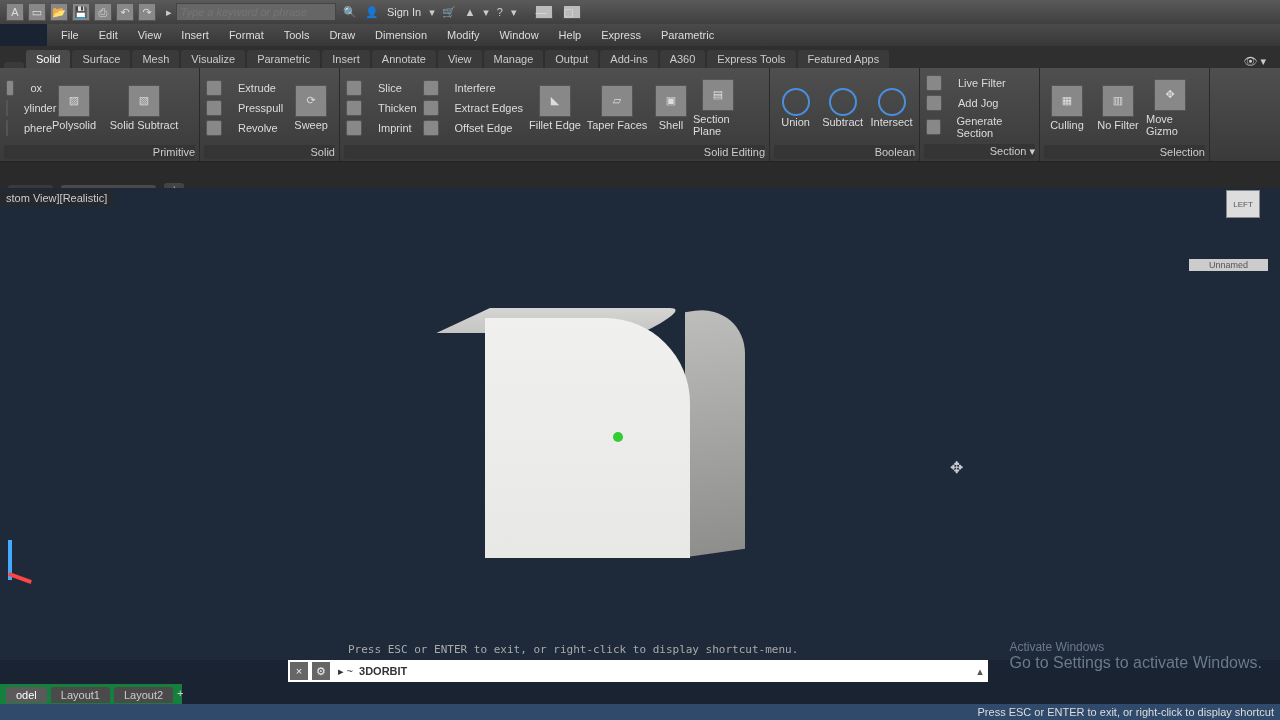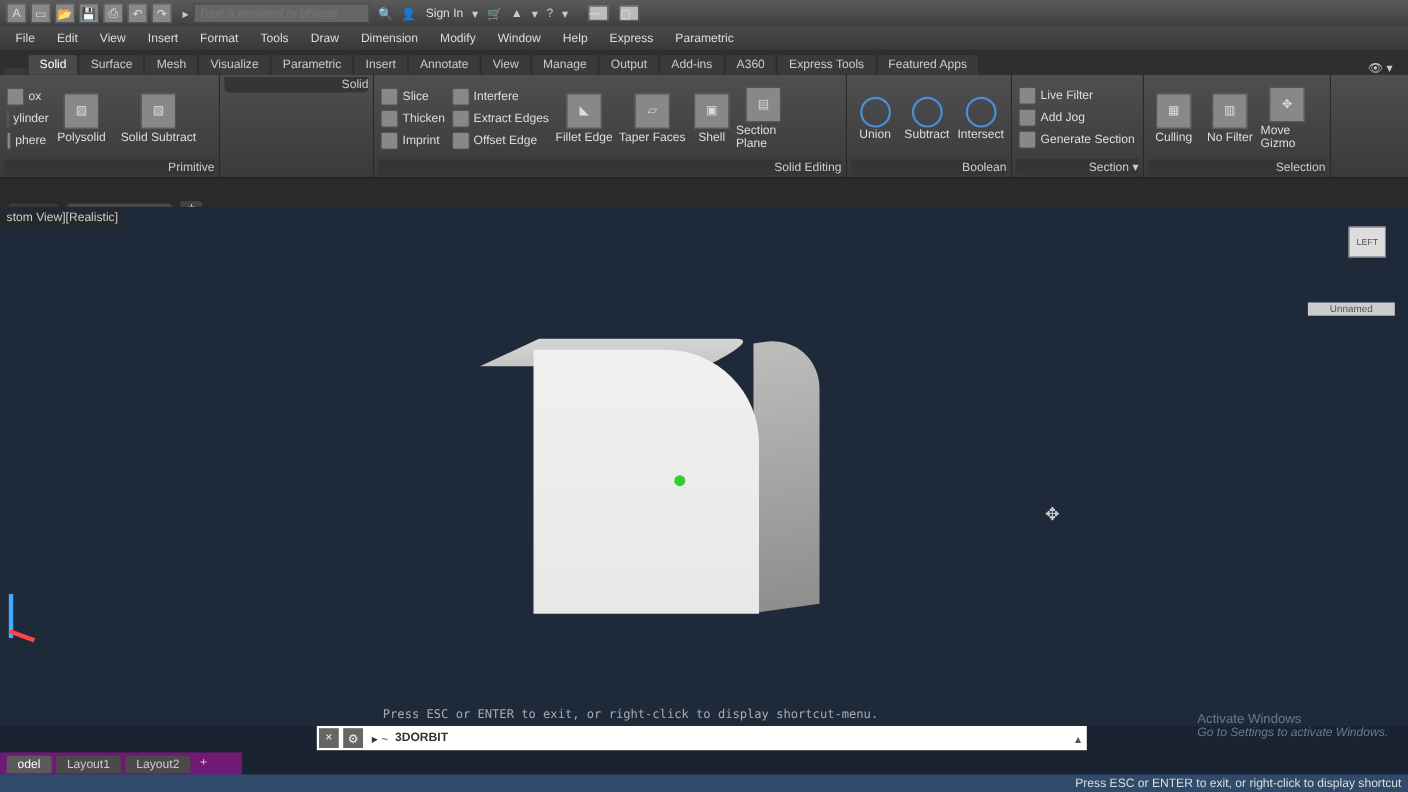--- a/index.html
+++ b/index.html
@@ -9,38 +9,38 @@
 .titlebar { height: 24px; background: linear-gradient(#5a5a5a, #3f3f3f); display: flex; align-items: center; color: #ddd; }
 .titlebar .qat { display: flex; gap: 4px; padding: 0 6px; }
 .titlebar .qat-btn { width: 18px; height: 18px; background: #888; border: 1px solid #555; display: flex; align-items: center; justify-content: center; }
 .titlebar .title-text { flex: 1; text-align: center; color: #eee; }
 .titlebar .search-box { width: 160px; height: 18px; background: #666; border: 1px solid #444; color: #bbb; padding: 0 4px; font-style: italic; }
 .titlebar .right-controls { display: flex; gap: 8px; padding: 0 8px; align-items: center; }
 .titlebar .win-controls { display: flex; gap: 10px; padding: 0 10px; }
 .titlebar .win-btn { width: 18px; height: 14px; background: #bbb; border: 1px solid #555; }
 
 
-.menubar { height: 22px; background: linear-gradient(#4a4a4a, #383838); display: flex; align-items: center; padding: 0 4px; }
+.menubar { height: 22px; background: linear-gradient(#4a4a4a, #383838); display: flex; align-items: center; padding: 0 4px; margin-left: 47px; }
 .menubar .menu-item { padding: 3px 10px; color: #ddd; cursor: pointer; }
 
 
 .tabstrip { height: 22px; background: #2f2f2f; display: flex; align-items: flex-end; padding: 0 4px; }
 .tabstrip .tab { padding: 3px 10px; color: #ccc; background: #3a3a3a; border-radius: 3px 3px 0 0; margin-right: 2px; cursor: pointer; }
 .tabstrip .tab.active { background: #4a4a4a; color: #fff; }
 .tabstrip .eye { margin-left: auto; color: #ccc; padding: 0 10px; }
 
 
 .ribbon { height: 94px; background: linear-gradient(#4f4f4f, #3a3a3a); display: flex; border-bottom: 1px solid #222; }
 .ribbon-panel { border-right: 1px solid #2a2a2a; display: flex; flex-direction: column; padding: 2px 4px; }
 .ribbon-panel .panel-body { flex: 1; display: flex; align-items: center; gap: 2px; }
 .ribbon-panel .panel-title { text-align: right; color: #ccc; background: #353535; padding: 1px 0; border-radius: 0 0 4px 4px; }
 .ribbon-big { display: flex; flex-direction: column; align-items: center; width: 56px; cursor: pointer; color: #ddd; }
 .ribbon-big .big-icon { width: 32px; height: 32px; background: #888; border: 1px solid #555; margin-bottom: 2px; display:flex;align-items:center;justify-content:center; }
 .ribbon-small-col { display: flex; flex-direction: column; gap: 2px; }
-.ribbon-small { display: flex; align-items: center; gap: 4px; color: #ddd; cursor: pointer; padding: 1px 2px; }
+.ribbon-small { display: flex; align-items: center; gap: 16px; color: #ddd; cursor: pointer; padding: 1px 2px; }
 .ribbon-small .sm-icon { width: 16px; height: 16px; background: #888; border: 1px solid #555; border-radius:2px; }
 
 .icon-box { background:#6d8aa8; }
 .icon-cylinder { background:#7a9bb8; border-radius:50%; }
 .icon-circle { width:28px;height:28px;border:2px solid #4a8fd9;border-radius:50%;background:transparent; }
 .icon-fillet { background:#a0a0a0; }
 
 
 .filetabs { height: 41px; background: #2a2a2a; display: flex; align-items: flex-end; padding: 0 8px; gap: 8px; }
 .filetabs .ftab { padding: 3px 16px; background: #3a3a3a; color: #ddd; border-radius: 3px 3px 0 0; }
@@ -57,43 +57,43 @@
 .model { position: absolute; left: 485px; top: 120px; width: 270px; height: 250px; }
 .model .front { position:absolute; left:0; top:10px; width:205px; height:240px; background: linear-gradient(#f0f0ee, #e8e8e6); border-top-right-radius: 85px; }
 .model .side { position:absolute; left:200px; top:0; width:60px; height:245px; background: linear-gradient(#bdbdbb, #8e8e8c); transform: skewY(-8deg); border-top-right-radius:50px; }
 .model .top { position:absolute; left:5px; top:0; width:205px; height:25px; background: linear-gradient(#d5d5d3, #c5c5c3); transform: skewX(-65deg); transform-origin: top left; border-top-right-radius:40px;}
 .model .pivot { position:absolute; left:128px; top:124px; width:10px; height:10px; background:#3c3; border-radius:50%; }
 
 
 .cursor { position:absolute; left:950px; top:270px; color:#ccc; font-size:16px; }
 
 
-.viewcube { position:absolute; top: 200px; right: 12px; width: 50px; height: 50px; }
+.viewcube { position:absolute; top: 184px; right: 12px; width: 50px; height: 50px; }
 .viewcube .cube-face { width: 34px; height: 28px; background: #ddd; border:1px solid #888; display:flex;align-items:center;justify-content:center;font-size:8px;color:#555;margin:6px auto; }
 .viewcube .label { position:absolute; top:75px; right:0; background:#ccc; padding:1px 20px; font-size:9px;color:#555; }
 
 
 .ucs { position:absolute; bottom: 80px; left: 8px; }
 .ucs .z { width:4px; height:40px; background:#4af; }
 .ucs .xy { width:24px; height:4px; background:#f44; position:absolute;bottom:0; transform:rotate(20deg); }
 
 
 .cmd-hint { position:absolute; bottom: 64px; left: 348px; color: #aaa; font-family: monospace; }
 .cmdline { position:absolute; bottom: 38px; left: 288px; width: 700px; height: 22px; background: #fff; display:flex; align-items:center; }
 .cmdline .cmd-btn { width: 18px; height: 18px; background:#666; margin: 0 2px; display:flex;align-items:center;justify-content:center;color:#eee; }
 .cmdline .cmd-text { flex:1; padding:0 6px; font-family: monospace; color:#333; display:flex;align-items:center;gap:6px; }
 .cmdline .cmd-drop { width:16px; text-align:center; color:#555; cursor:pointer; }
 
 
 .watermark { position:absolute; right: 18px; bottom: 48px; color: #6a7a8a; }
 .watermark .wm-title { font-size: 12px; }
-.watermark .wm-sub { font-size: 11px; font-style: italic; }
-
-
-.bottomtabs { position:absolute; bottom: 14px; left: 0; height: 22px; background:#701a75; display:flex; align-items:center; padding:0 6px; gap:4px; width:220px; }
+.watermark .wm-sub { font-size: 16px; }
+
+
+.bottomtabs { position:absolute; bottom: 14px; left: 0; height: 22px; background:#15803d; display:flex; align-items:center; padding:0 6px; gap:4px; width:182px; }
 .bottomtabs .btab { padding: 2px 10px; color:#ccc; background:#4a4a4a; border-radius:3px 3px 0 0; cursor:pointer; }
 .bottomtabs .btab.active { background:#5a5a5a; color:#fff; }
 .bottomtabs .bplus { width:16px; height:16px; color:#ccc; text-align:center; cursor:pointer; }
 
 
 .statusbar { position:absolute; bottom:0; left:0; right:0; height:16px; background:#2f4a6a; color:#ddd; display:flex; align-items:center; justify-content:flex-end; padding:0 6px; font-size:10px; }
 </style>
 </head>
 <body>
 
@@ -185,20 +185,40 @@
         </div>
       <div class="ribbon-big" style="width:80px">
           <div class="big-icon">▧</div>
           <span>Solid Subtract</span>
         </div>
     </div>
     <div class="panel-title">Primitive</div>
   </div>
 
   <div class="ribbon-panel" style="width:140px">
+    <div class="panel-body">
+      <div class="ribbon-small-col">
+        <div class="ribbon-small">
+            <span class="sm-icon"></span>
+            <span>Extrude</span>
+          </div>
+        <div class="ribbon-small">
+            <span class="sm-icon"></span>
+            <span>Presspull</span>
+          </div>
+        <div class="ribbon-small">
+            <span class="sm-icon"></span>
+            <span>Revolve</span>
+          </div>
+      </div>
+      <div class="ribbon-big">
+          <div class="big-icon">⟳</div>
+          <span>Sweep</span>
+        </div>
+    </div>
     <div class="panel-title">Solid</div>
   </div>
 
   <div class="ribbon-panel" style="width:430px">
     <div class="panel-body">
       <div class="ribbon-small-col">
         <div class="ribbon-small">
             <span class="sm-icon"></span>
             <span>Slice</span>
           </div>

